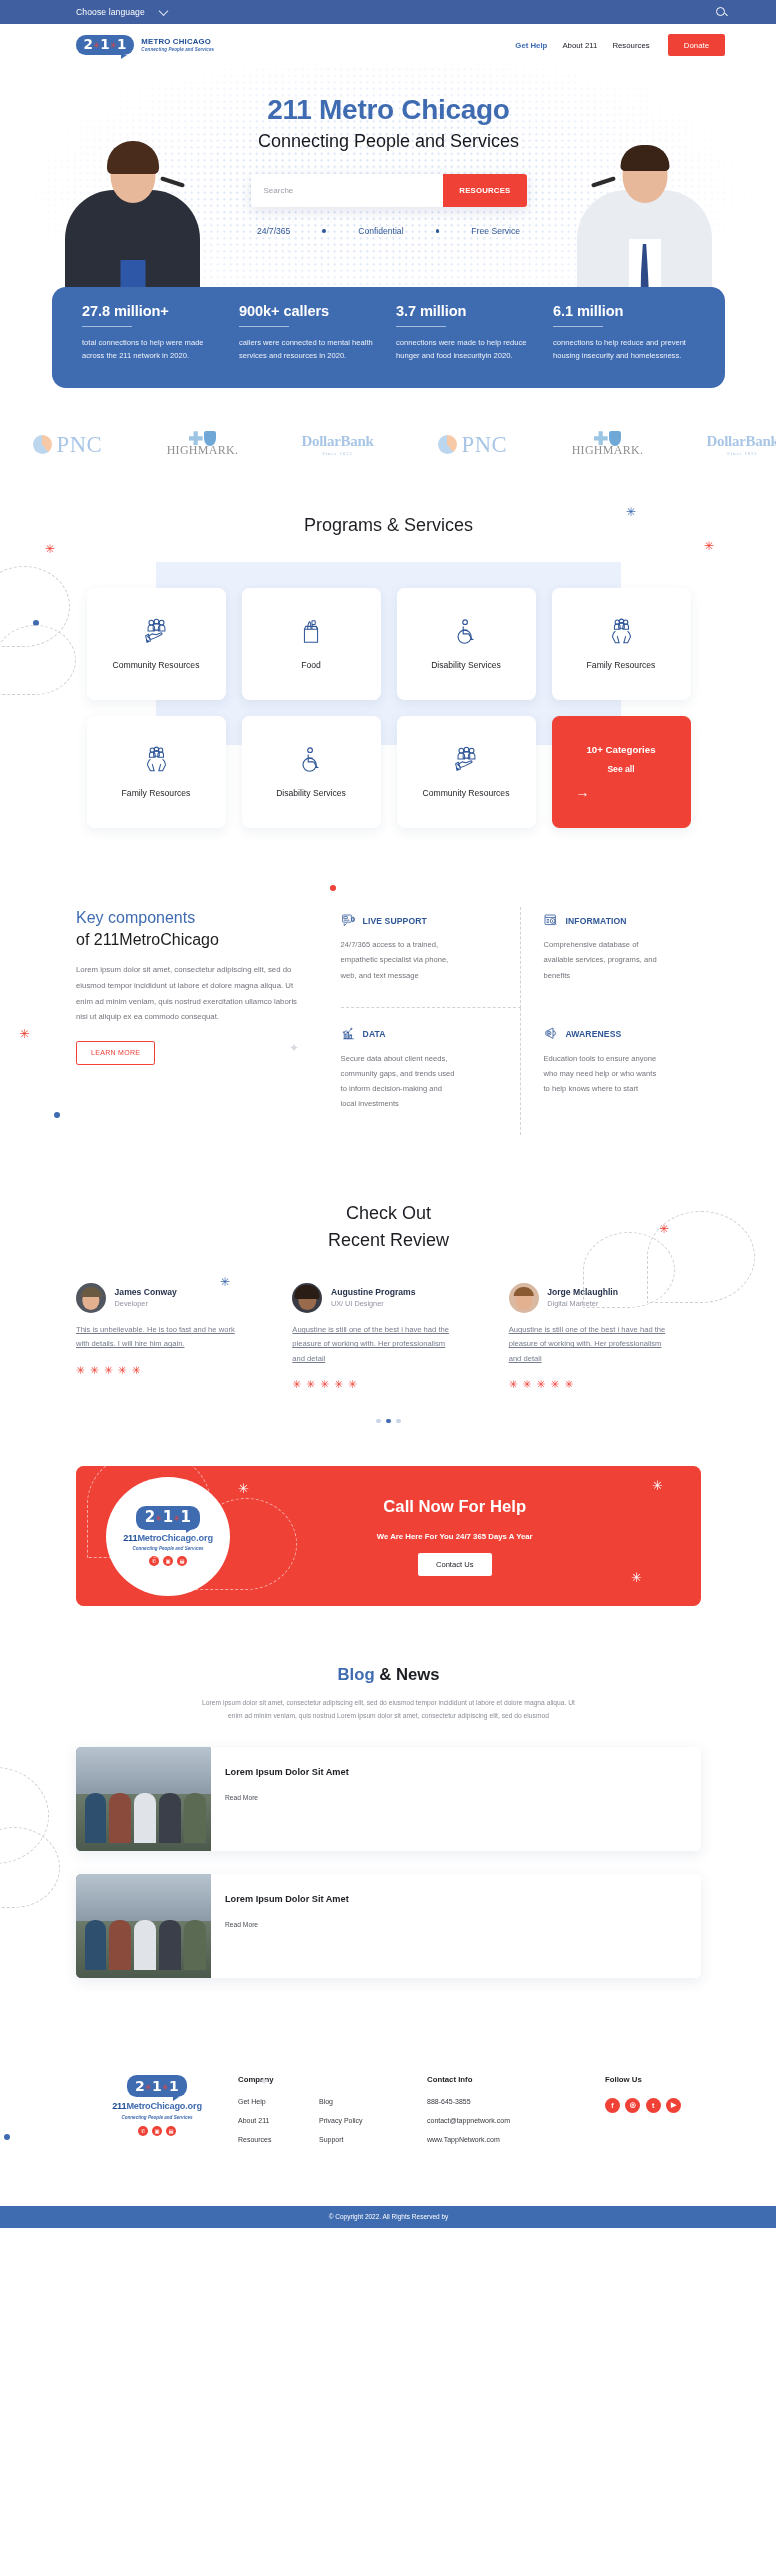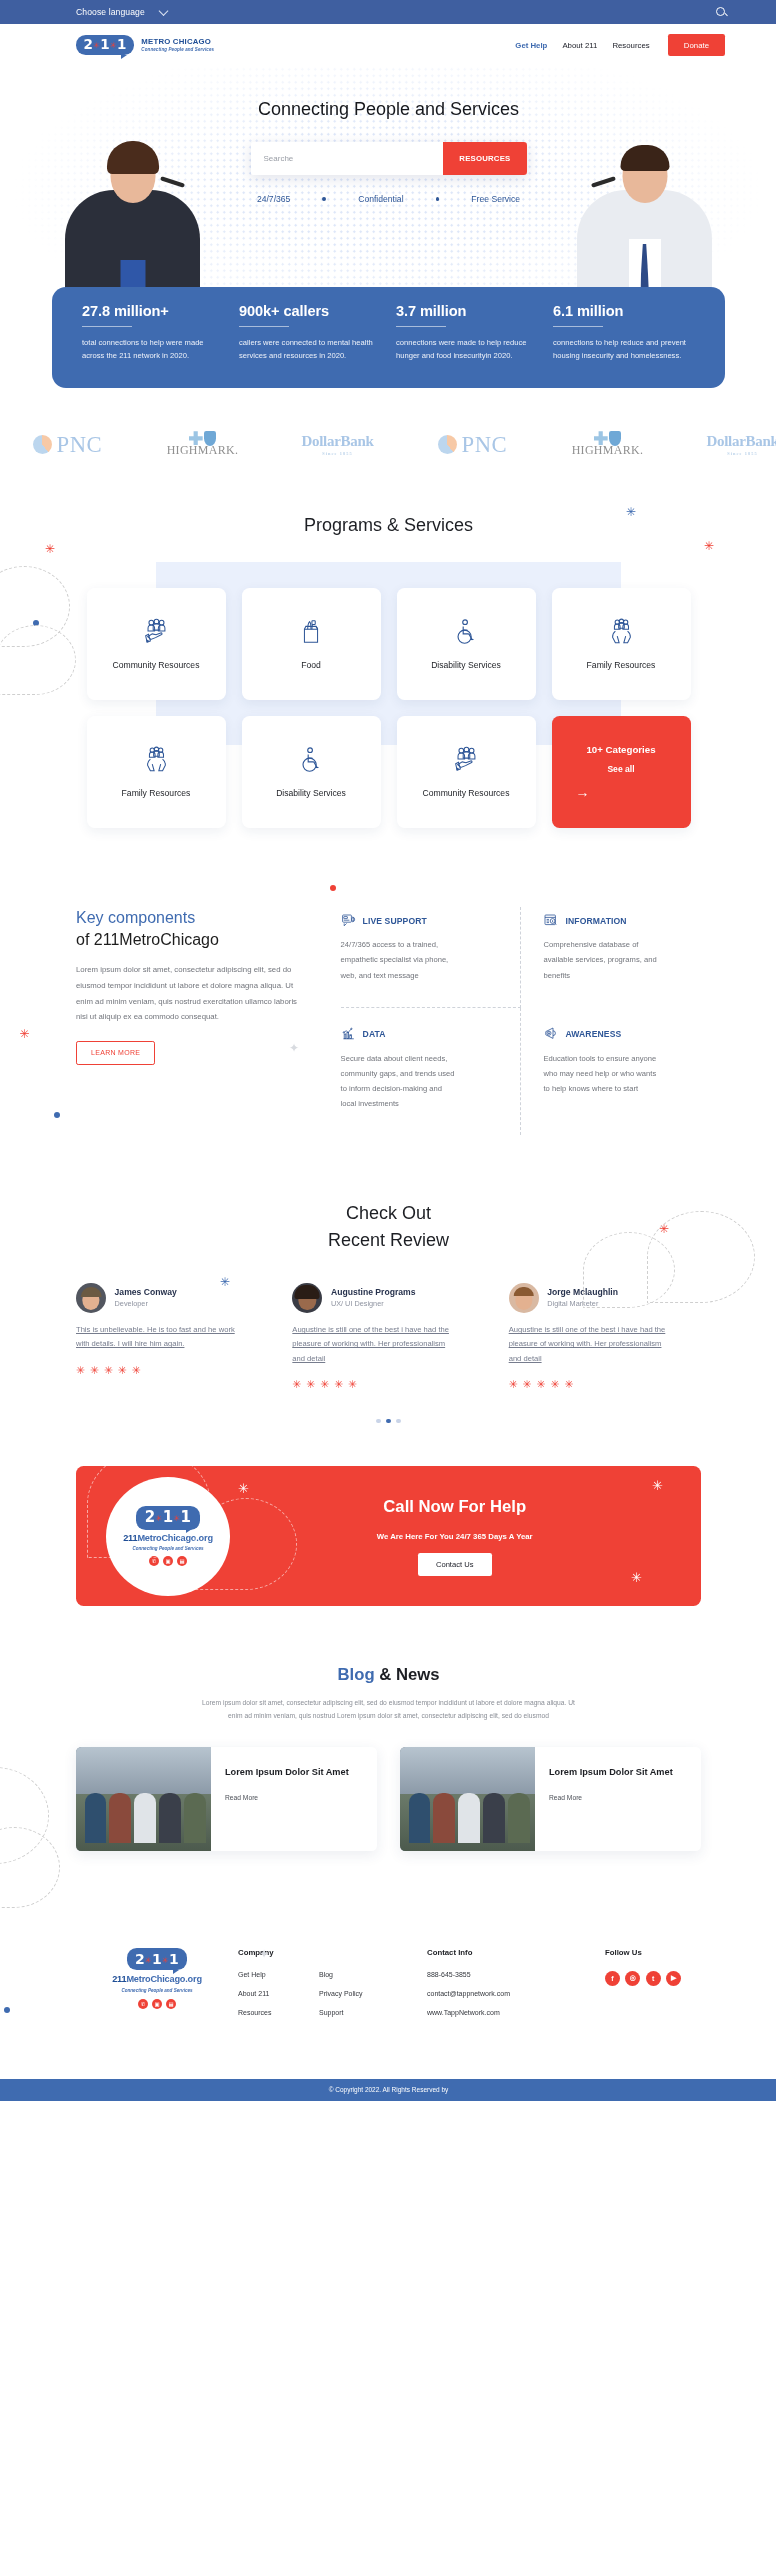--- a/index.html
+++ b/index.html
@@ -206,21 +206,21 @@
   .cta-main h2 { font-size: 16.7px; font-weight:700;}
   .cta-main p { font-size: 7.8px; font-weight:700; margin-top: 15px;}
   .btn-contact { margin-top: 12px; background:#fff; color:#20222b; border:none; padding: 7px 18.3px; border-radius:2.2px; font-size:7.6px; cursor:pointer; font-family:"Liberation Sans", sans-serif;}
   .cta .wstar { position:absolute; color:#fff; font-size: 13px;}
 
   
   .blog { margin-top: 59px; position:relative; padding: 0 76px;}
   .blog h2 { text-align:center; font-size: 16.7px; font-weight:700; color:#1d1f24;}
   .blog h2 .blue { color:#3f6bb0;}
   .blog .sub { text-align:center; font-size: 6.7px; color:#8a8e96; line-height: 1.9; margin: 12px auto 0; max-width: 378px;}
-  .blog-grid { margin-top: 24px; display:grid; grid-template-columns: 1fr 1fr; gap: 23px;}
+  .blog-grid { margin-top: 24px; display:grid; grid-template-columns: 1fr; gap: 23px;}
   .blog-card { background:#fff; border-radius: 5.4px; box-shadow: 0 3.2px 14px rgba(30,50,95,.09); display:flex; overflow:hidden; height: 104px;}
   .blog-img { flex: 0 0 135px; position:relative; background:#6e7d8c; overflow:hidden;}
   .bi-sky { position:absolute; inset: 0 0 55% 0; background: linear-gradient(#b7c4cf,#8c9aa8);}
   .bi-ground { position:absolute; inset: 45% 0 0 0; background: linear-gradient(#6b7a6a,#4c5a4d);}
   .bi-p { position:absolute; bottom: 7.6px; width: 21.6px; height: 50px; border-radius: 9.7px 9.7px 0 0;}
   .blog-body { padding: 19.4px 14px; }
   .blog-body h3 { font-size: 9.2px; font-weight:700; line-height: 1.45; color:#1d1f24;}
   .blog-body a { display:inline-block; margin-top: 14px; font-size: 6.7px; color:#4b4f57; text-decoration:none;}
 
   
@@ -282,20 +282,21 @@
     <div class="person right">
       <div class="ph-body" style="background:#e9ecf1"></div>
       <div class="ph-shirt" style="background:#ffffff;height:86px"></div>
       <div class="ph-tie"></div>
       <div class="ph-head"></div>
       <div class="ph-hair" style="background:#3a2418;height:26px;bottom:154px;width:49px"></div>
       <div class="ph-phone" style="left:14px;bottom:141px;transform:rotate(-18deg)"></div>
     </div>
 
     <div class="hero-inner">
+      <h1>211 Metro Chicago</h1>
       <h2>Connecting People and Services</h2>
       <div class="searchbar">
         <input type="text" placeholder="Searche" style="">
         <button>RESOURCES</button>
       </div>
       <div class="hero-tags">
         <span>24/7/365</span>
         <span class="dot"></span>
         <span>Confidential</span>
         <span class="dot"></span>

